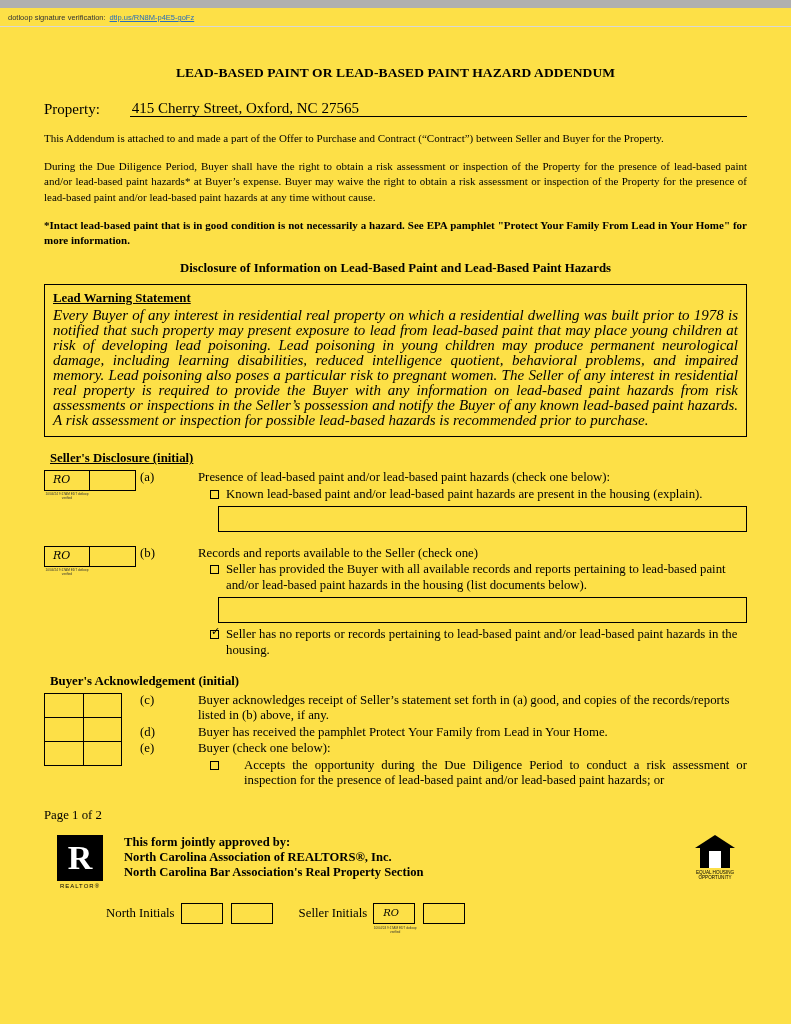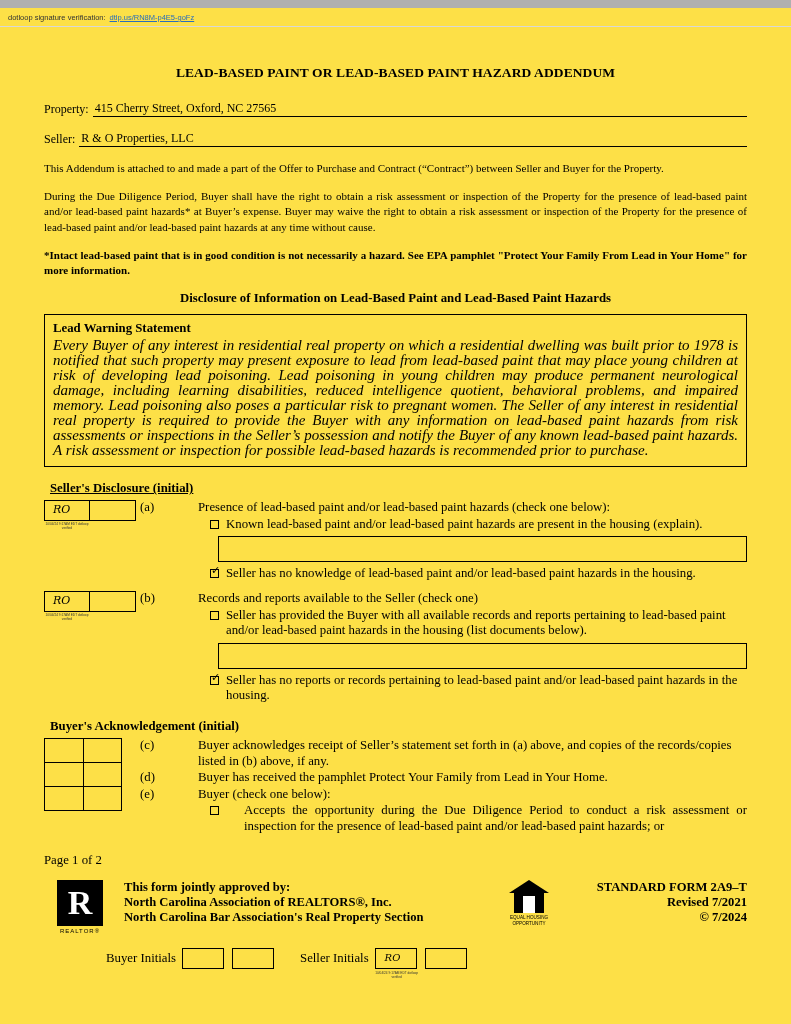--- a/index.html
+++ b/index.html
@@ -48,21 +48,22 @@
     text-align: center;
     font-weight: bold;
     font-size: 13.5px;
     letter-spacing: 0.1px;
     margin: 8px 0 20px 0;
   }
   .field-row {
     display: flex;
     align-items: flex-end;
     margin-bottom: 14px;
-    font-size: 12px;
+    font-size: 15px;
+    gap: 26px;
   }
   .field-label {
     white-space: nowrap;
     padding-right: 4px;
     line-height: 15px;
   }
   .field-value {
     flex: 1;
     border-bottom: 1px solid #000;
     line-height: 15px;
@@ -86,20 +87,21 @@
   }
   .warning-box {
     border: 1px solid #000;
     padding: 6px 8px 8px 8px;
     margin-bottom: 14px;
   }
   .warning-title {
     font-weight: bold;
     font-size: 12.8px;
     margin-bottom: 2px;
+    text-decoration: underline;
   }
   .warning-text {
     font-style: italic;
     font-size: 15px;
     line-height: 15px;
     text-align: justify;
   }
   .section-head {
     font-weight: bold;
     font-size: 12.8px;
@@ -359,24 +361,20 @@
 
   <div class="content">
 
     <div class="doc-title">LEAD-BASED PAINT OR LEAD-BASED PAINT HAZARD ADDENDUM</div>
 
     <div class="field-row">
       <span class="field-label">Property:</span>
       <span class="field-value">415 Cherry Street, Oxford, NC 27565</span>
     </div>
 
-    <div class="field-row">
-      <span class="field-label">Seller:</span>
-      <span class="field-value">R &amp; O Properties, LLC</span>
-    </div>
 
 
     <p class="body">This Addendum is attached to and made a part of the Offer to Purchase and Contract (“Contract”) between Seller and Buyer for the Property.</p>
     <p class="body">During the Due Diligence Period, Buyer shall have the right to obtain a risk assessment or inspection of the Property for the presence of lead-based paint and/or lead-based paint hazards* at Buyer’s expense.  Buyer may waive the right to obtain a risk assessment or inspection of the Property for the presence of lead-based paint and/or lead-based paint hazards at any time without cause.</p>
     <p class="body bold">*Intact lead-based paint that is in good condition is not necessarily a hazard.  See EPA pamphlet "Protect Your Family From Lead in Your Home" for more information.</p>
 
     <div class="center-bold">Disclosure of Information on Lead-Based Paint and Lead-Based Paint Hazards</div>
 
     <div class="warning-box">
       <div class="warning-title">Lead Warning Statement</div>
@@ -398,24 +396,20 @@
 dotloop verified</div>
       </div>
       <div class="item-letter">(a)</div>
       <div class="item-body">
         <div>Presence of lead-based paint and/or lead-based paint hazards (check one below):</div>
         <div class="check-line">
           <span class="checkbox"></span>
           <span class="check-text">Known lead-based paint and/or lead-based paint hazards are present in the housing (explain).</span>
         </div>
         <div class="text-entry-box"></div>
-        <div class="check-line">
-          <span class="checkbox checked"></span>
-          <span class="check-text">Seller has no knowledge of lead-based paint and/or lead-based paint hazards in the housing.</span>
-        </div>
       </div>
     </div>
 
     <div class="spacer-8"></div>
 
     <div class="disclosure-row">
       <div class="initial-cell">
         <div class="initial-box">
           <div class="half left">
             <span class="initial-sig">RO</span>
@@ -458,21 +452,21 @@
             </div>
           <div class="r">
               <div class="c"></div>
               <div class="c"></div>
             </div>
         </div>
       </div>
       <div class="ack-rows">
         <div class="ack-row">
           <div class="item-letter">(c)</div>
-          <div class="item-body">Buyer acknowledges receipt of Seller’s statement set forth in (a) above, and copies of the records/copies listed in (b) above, if any.</div>
+          <div class="item-body">Buyer acknowledges receipt of Seller’s statement set forth in (a) good, and copies of the records/reports listed in (b) above, if any.</div>
         </div>
         <div class="ack-row">
           <div class="item-letter">(d)</div>
           <div class="item-body">Buyer has received the pamphlet Protect Your Family from Lead in Your Home.</div>
         </div>
         <div class="ack-row">
           <div class="item-letter">(e)</div>
           <div class="item-body">
             <div>Buyer (check one below):</div>
             <div class="check-line">
@@ -497,29 +491,24 @@
         <div>North Carolina Bar Association's Real Property Section</div>
       </div>
       <div class="eho">
         <div class="eho-icon">
           <div class="eho-roof"></div>
           <div class="eho-body"></div>
         </div>
         <div class="eho-text">EQUAL HOUSING
 OPPORTUNITY</div>
       </div>
-      <div class="footer-right">
-        <div>STANDARD FORM 2A9–T</div>
-        <div>Revised 7/2021</div>
-        <div>© 7/2024</div>
-      </div>
     </div>
 
     <div class="initials-line">
-      <span class="lbl">Buyer Initials</span>
+      <span class="lbl">North Initials</span>
       <span class="sm-box"></span>
       <span class="sm-box"></span>
       <span class="lbl" style="margin-left:18px">Seller Initials</span>
       <span class="sm-box">
         <span class="sig">RO</span>
         <span class="sm-meta">10/04/24
 9:17AM EDT
 dotloop verified</span>
       </span>
       <span class="sm-box"></span>

